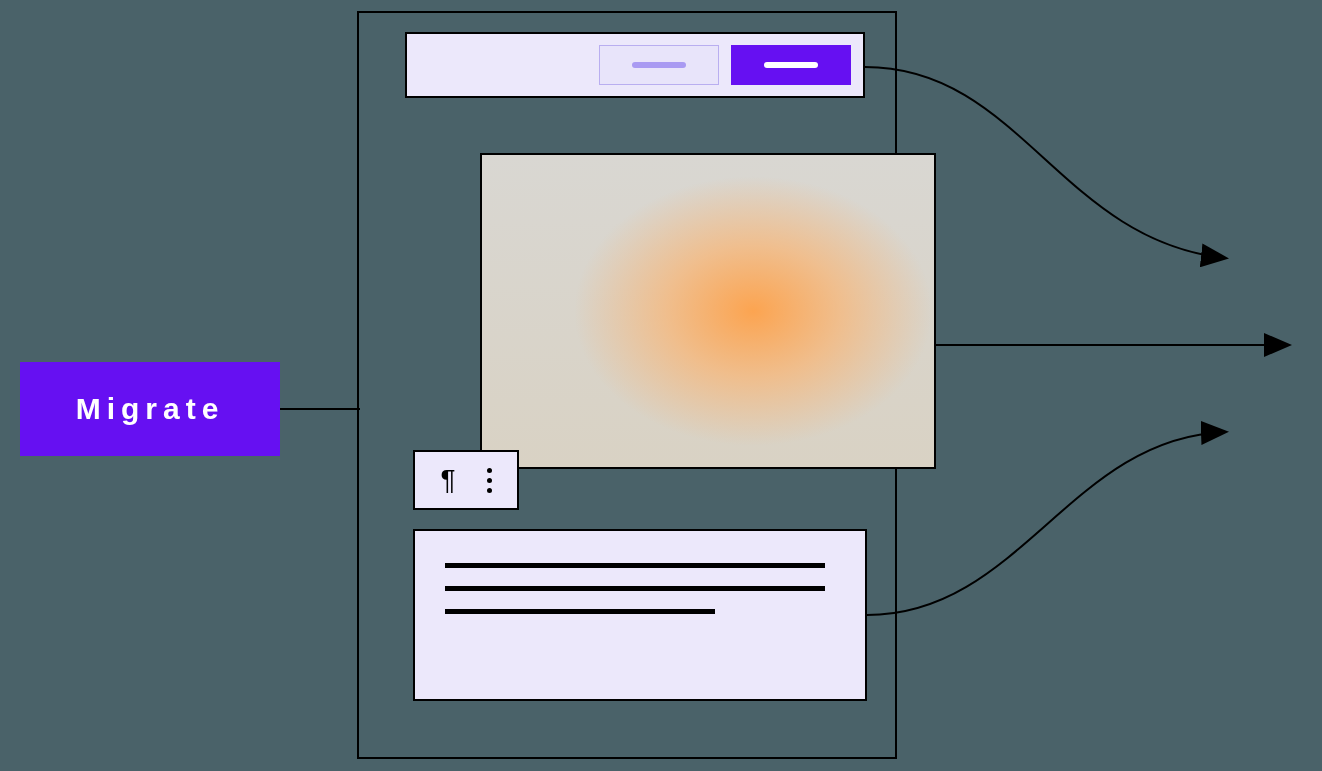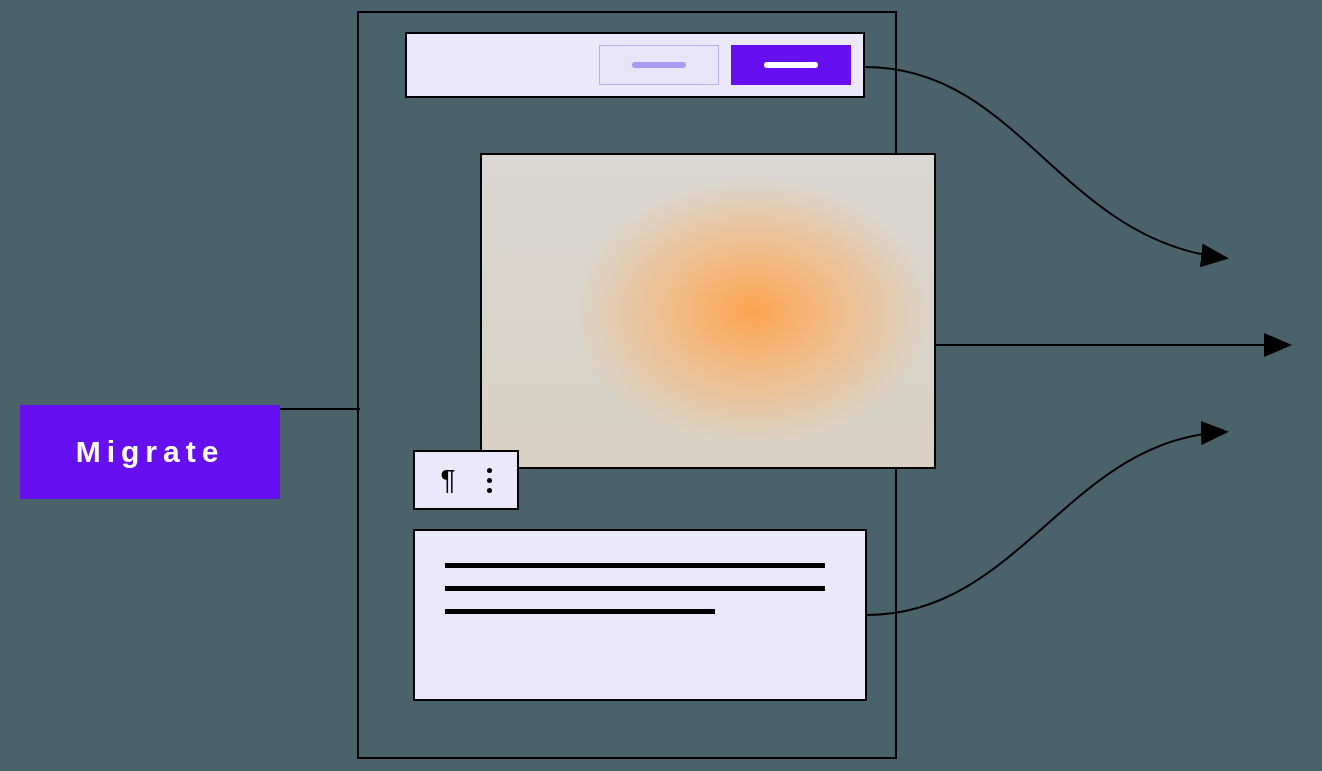--- a/index.html
+++ b/index.html
@@ -19,21 +19,20 @@
   .migrate-box {
     position: absolute;
     left: 20px;
     top: 362px;
     width: 260px;
     height: 94px;
     background: #6610f2;
     display: flex;
     align-items: center;
     justify-content: center;
-    margin-top: 43px;
   }
   .migrate-label {
     color: #fff;
     font-size: 30px;
     font-weight: 700;
     letter-spacing: 6px;
   }
   .conn-line {
     position: absolute;
     left: 280px;

